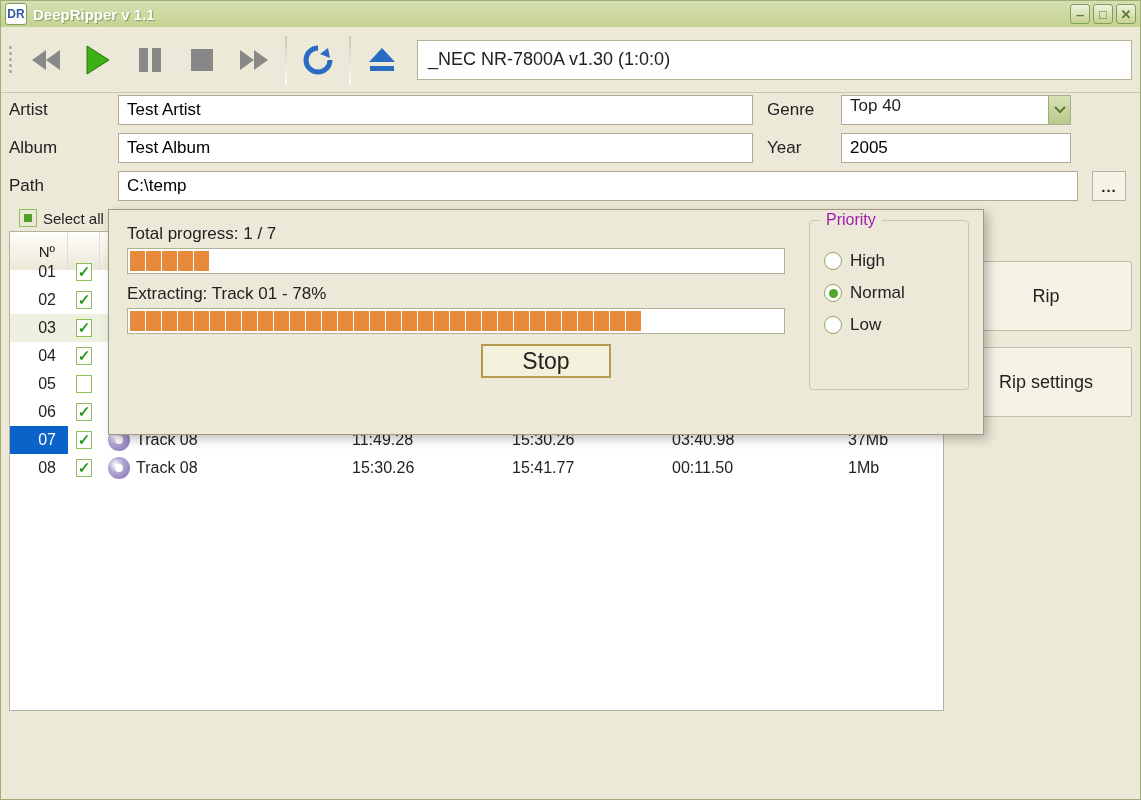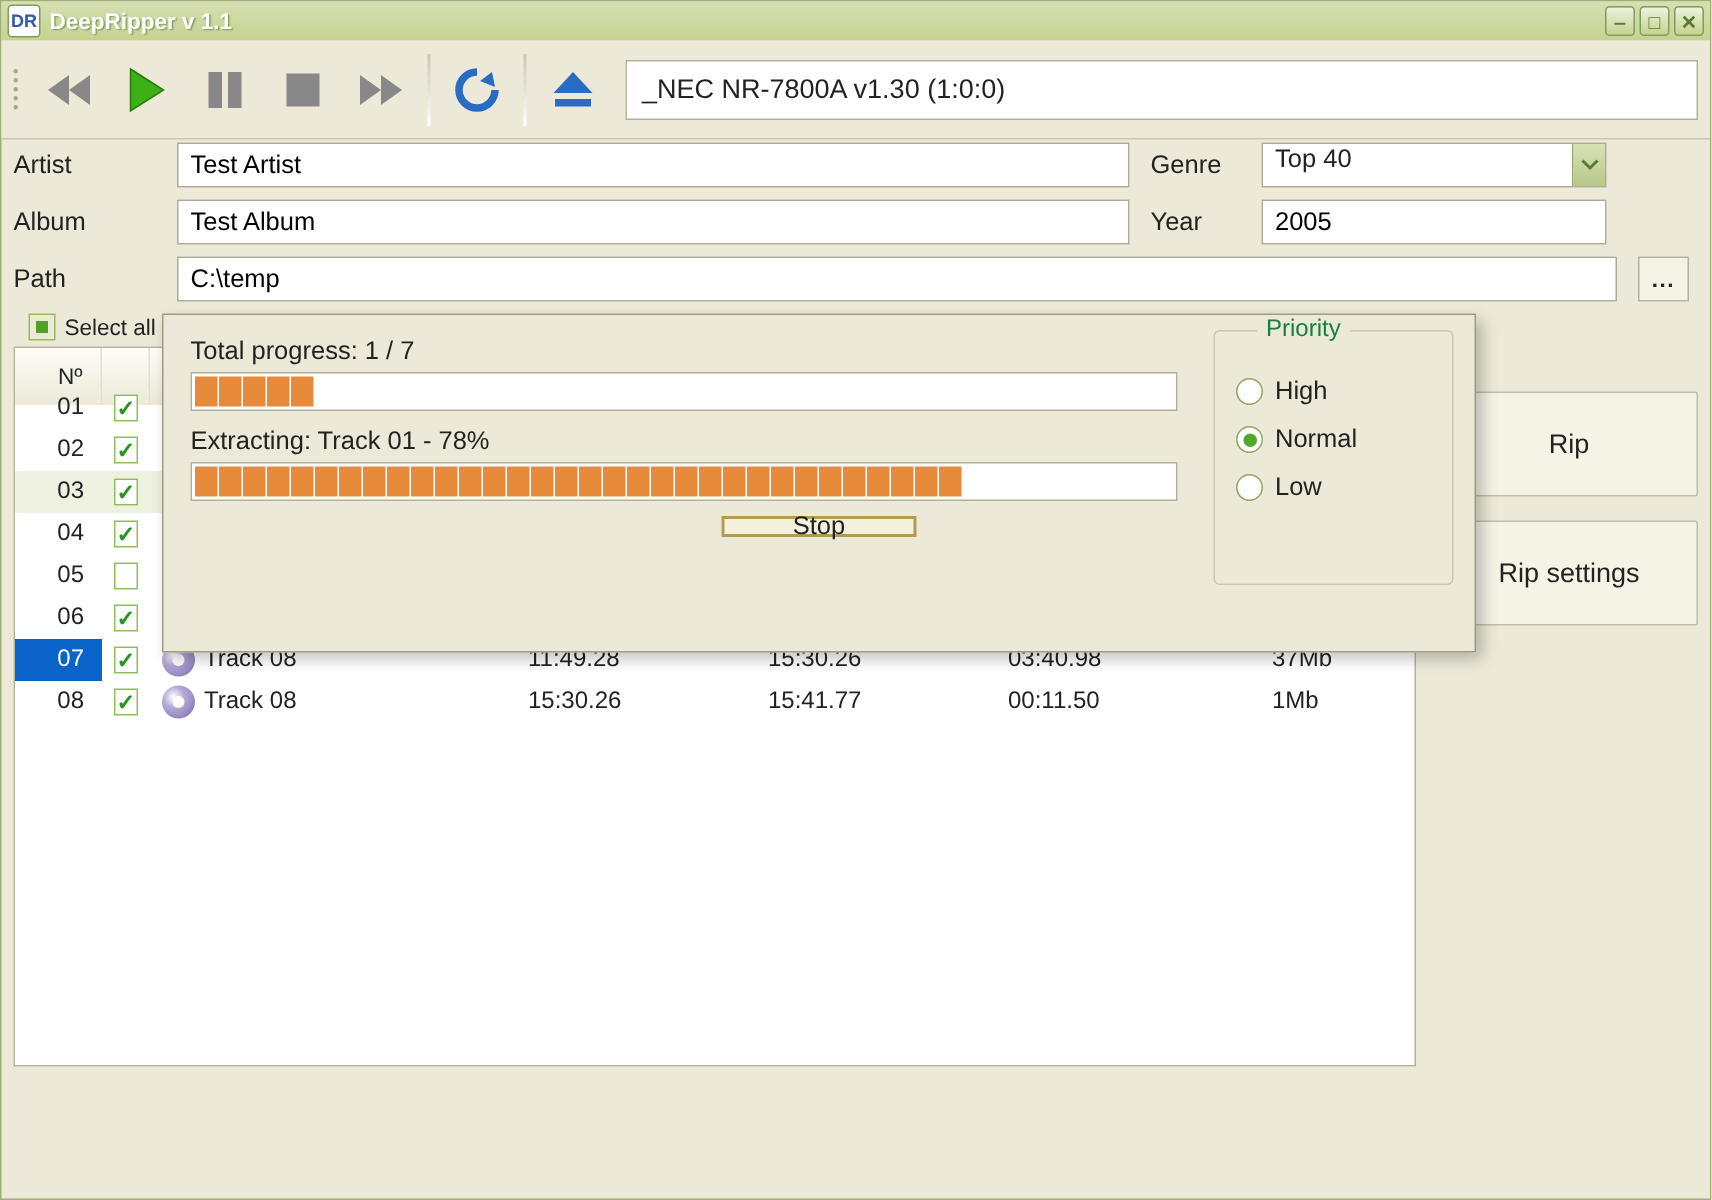--- a/index.html
+++ b/index.html
@@ -126,31 +126,31 @@
     background:#ece9d8; border:1px solid #9e9b82; box-shadow:4px 4px 10px rgba(0,0,0,0.25);
     padding:14px 18px; z-index:100;
   }
   .dlg-text{ font-size:17px; margin-bottom:4px;}
   .prog {
     width:658px; height:26px; border:1px solid #B2B099; background:#fff; margin-bottom:10px;
     display:flex; align-items:center; padding:2px; gap:1px; overflow:hidden;
   }
   .seg { width:15px; height:20px; background:#E88A3C; }
   .dlg-stop {
-    width:130px; height:14px; border:2px solid #B49B4F; background:#F3F0DC;
-    display:flex; align-items:center; justify-content:center; font-size:17px;
+    width:130px; height:34px; border:2px solid #B49B4F; background:#F3F0DC;
+    display:flex; align-items:center; justify-content:center; font-size:23px;
     margin:6px auto 0; cursor:pointer;
   }
   .priority-box {
     position:absolute; right:14px; top:10px; width:160px; height:170px;
     border:1px solid #c9c6b5; border-radius:4px; padding:18px 14px 10px;
   }
   .priority-box .legend{
-    position:absolute; top:-10px; left:28px; background:#ece9d8; padding:0 6px;
-    font-size:16px; color:#15803d;
+    position:absolute; top:-10px; left:10px; background:#ece9d8; padding:0 6px;
+    font-size:16px; color:#a21caf;
   }
   .radio-row{ display:flex; align-items:center; gap:8px; margin:12px 0; font-size:17px; cursor:pointer;}
   .radio{
     width:18px; height:18px; border:1px solid #8FA85A; border-radius:50%;
     display:inline-flex; align-items:center; justify-content:center; background:#fff;
   }
   .radio.on::after{content:"";width:9px;height:9px;border-radius:50%;background:#53A82B;}
 </style>
 </head>
 <body>

